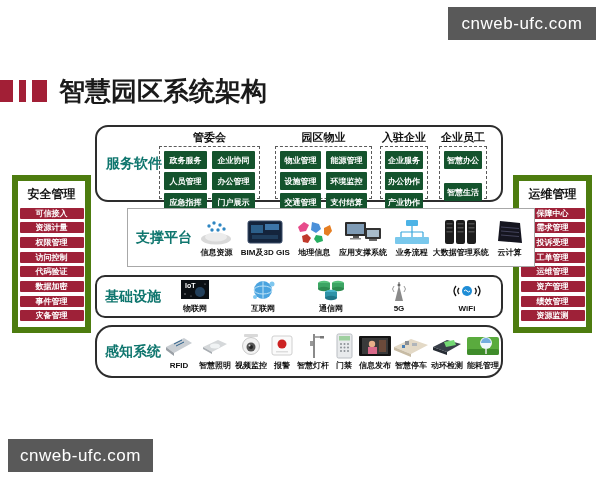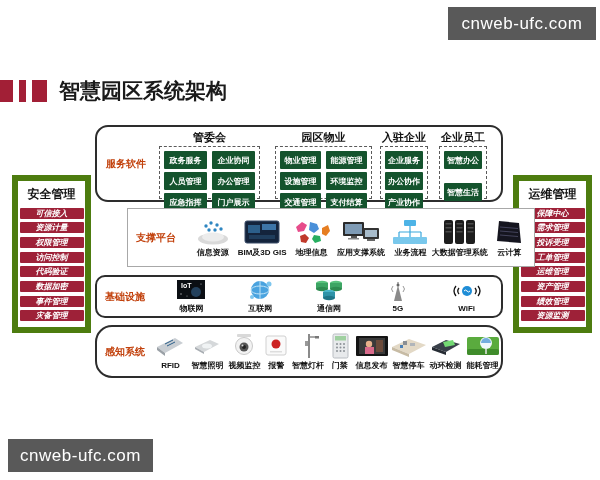--- a/index.html
+++ b/index.html
@@ -8,40 +8,40 @@
   .banner{position:absolute;background:#595959;color:#fff;display:flex;align-items:center;justify-content:center;
           font-size:17px;letter-spacing:.5px;}
   .banner-top{left:448px;top:7px;width:148px;height:33px;}
   .banner-bottom{left:8px;top:439px;width:145px;height:33px;}
 
   .title-row{position:absolute;left:0;top:78px;display:flex;align-items:center;height:26px;}
   .sq{background:#a21f36;height:22px;}
   .sq1{width:13px;}
   .sq2{width:7px;margin-left:6px;}
   .sq3{width:15px;margin-left:6px;}
-  .page-title{margin-left:12px;font-size:21px;font-weight:bold;color:#1a1a1a;}
+  .page-title{margin-left:12px;font-size:26px;font-weight:bold;color:#1a1a1a;}
 
   
   .side-panel{position:absolute;top:175px;width:79px;height:158px;border:6px solid #4d7c0f;background:#fff;
               box-sizing:border-box;display:flex;flex-direction:column;align-items:center;padding:5px 0 4px 0;}
   .side-left{left:12px;}
   .side-right{left:513px;}
   .side-title{font-size:12px;font-weight:bold;color:#111;margin-bottom:3px;}
   .side-btn{width:64px;height:12px;margin:1.8px 0;background:#9e2138;color:#fff;font-size:8px;font-weight:bold;
-            display:flex;align-items:center;justify-content:center;border-radius:1px;font-style:italic;}
+            display:flex;align-items:center;justify-content:center;border-radius:1px;}
 
   
   .layer{position:absolute;left:95px;width:408px;box-sizing:border-box;background:#fff;}
   .layer-rounded{border:2px solid #2d2d2d;border-radius:13px;}
   .layer1{top:125px;height:77px;}
   .layer2{top:208px;height:59px;border:1px solid #a8a8a8;display:flex;align-items:center;margin-left:32px;}
   .layer3{top:275px;height:43px;display:flex;align-items:center;border-radius:10px;}
   .layer4{top:325px;height:53px;display:flex;align-items:center;border-radius:17px;}
 
-  .layer-label{font-size:10px;font-weight:bold;color:#c2410c;white-space:nowrap;}
+  .layer-label{font-size:14px;font-weight:bold;color:#0f766e;white-space:nowrap;}
   .layer1 .layer-label{position:absolute;left:9px;top:50%;transform:translateY(-50%);}
   .flex-label{flex:0 0 60px;padding-left:8px;box-sizing:border-box;}
   .layer4 .flex-label{flex:0 0 55px;}
 
   
   .svc-group{position:absolute;top:4px;}
   .svc-header{text-align:center;font-size:11px;font-weight:bold;color:#111;height:13px;line-height:13px;}
   .svc-box{border:1.5px dashed #5a5a5a;box-sizing:border-box;height:53px;margin-top:2px;display:grid;
            padding:4px;gap:3px 5px;align-content:space-between;}
   .grid2{grid-template-columns:1fr 1fr;}

